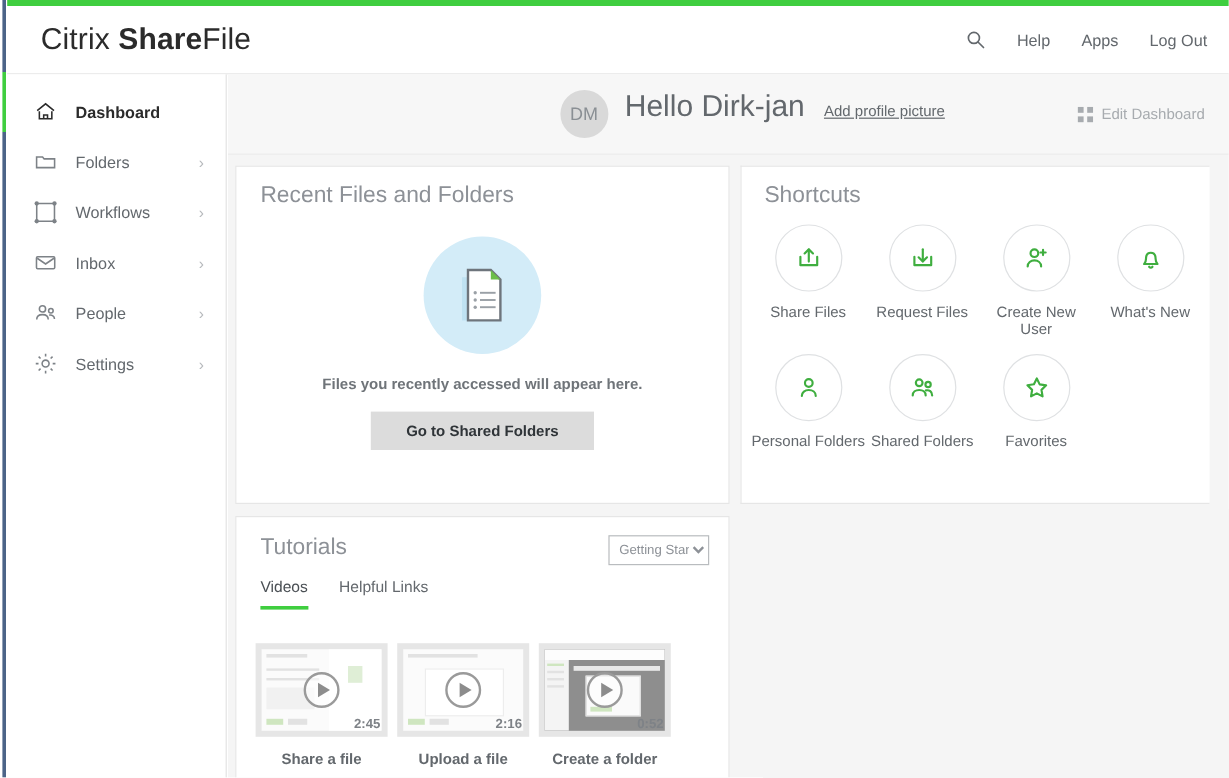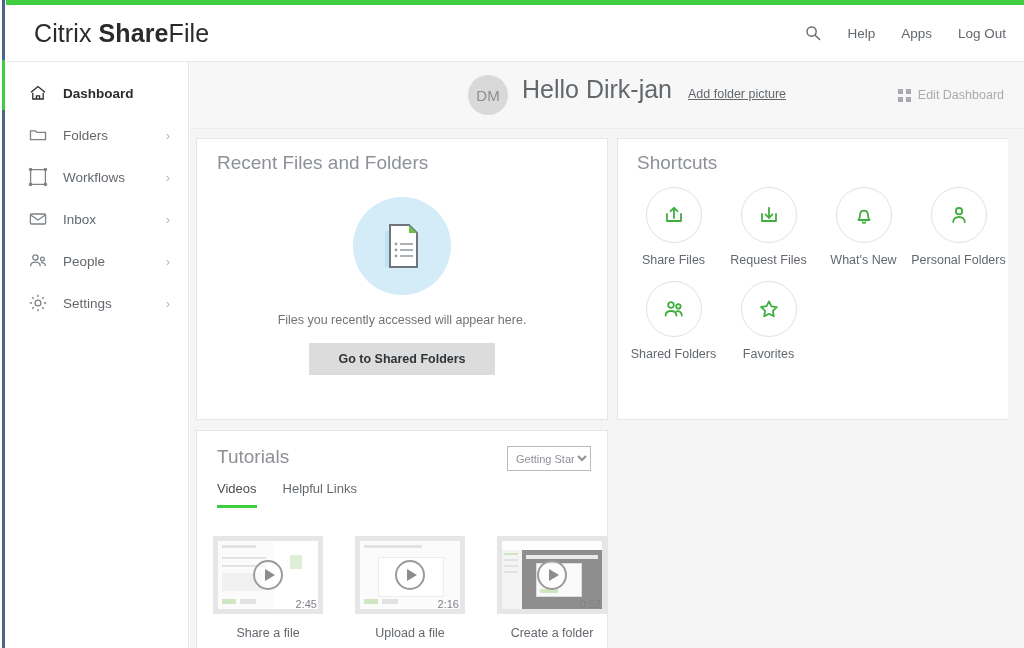--- a/index.html
+++ b/index.html
@@ -122,21 +122,21 @@
   #recent-card .card-title { position: absolute; left: 20px; top: 13px; }
 
   .empty-wrap {
     position: absolute; top: 58px; left: 0; right: 0;
     display: flex; flex-direction: column; align-items: center;
   }
   .doc-circle {
     width: 98px; height: 98px; border-radius: 50%; background: #d3ecf8;
     display: flex; align-items: center; justify-content: center;
   }
-  .empty-text { margin-top: 18px; font-size: 12.5px; color: #6f7479; }
+  .empty-text { margin-top: 18px; font-size: 12.5px; color: #6f7479; font-weight: bold; }
   .btn-grey {
     margin-top: 16px; background: #dcdcdc; border: none;
     padding: 9px 29px; font-size: 12.5px; color: #2f3438;
     font-weight: 700; font-family: "Liberation Sans", sans-serif;
     cursor: pointer;
   }
 
   #shortcuts-card {
     margin: 9px 16px 0 9px; height: 282px; flex: 1; position: relative;
     border-right: none;
@@ -172,21 +172,21 @@
   .tabs {
     position: absolute; top: 50px; left: 20px; display: flex; gap: 26px;
   }
   .tab {
     font-size: 13px; color: #63686d; padding-bottom: 9px; cursor: pointer;
     border-bottom: 3px solid transparent;
   }
   .tab.active { border-bottom-color: #3fce3f; color: #4a4f54; }
   .videos {
     position: absolute; top: 105px; left: 16px; right: 10px;
-    display: flex; gap: 32px;
+    display: flex; gap: 8px; font-weight: bold;
   }
   .video { width: 110px; cursor: pointer; }
   .thumb {
     position: relative; width: 110px; height: 78px;
     background: #e6e6e6; padding: 5px;
   }
   .thumb-inner {
     width: 100%; height: 100%; background: #fbfbfb; position: relative;
     overflow: hidden;
   }
@@ -311,21 +311,21 @@
       <span class="chev">›</span>
     </div>
   </div>
 
   <div class="content">
 
     <div class="greetbar">
       <div class="greet-center">
         <div class="avatar">DM</div>
         <div class="greeting">Hello Dirk-jan</div>
-        <div class="addpic">Add folder picture</div>
+        <div class="addpic">Add profile picture</div>
       </div>
       <div class="editdash">
         <span>
           <svg class="grid-ico" viewBox="0 0 13 13" fill="#a7abaf">
             <rect x="0" y="0" width="5" height="5"></rect>
               <rect x="8" y="0" width="5" height="5"></rect>
             <rect x="0" y="8" width="5" height="5"></rect>
               <rect x="8" y="8" width="5" height="5"></rect>
           </svg>
         </span>
@@ -377,20 +377,30 @@
             <div class="sc-circle">
               <svg width="24" height="24" viewBox="0 0 24 24" fill="none" stroke="currentColor" stroke-width="1.8" stroke-linecap="round" stroke-linejoin="round">
                 <path d="M5 11v7h14v-7"></path>
                   <path d="M12 4.8v10"></path>
                   <path d="M8.5 11.4 12 14.8l3.5-3.4"></path>
               </svg>
             </div>
             <div class="sc-label">Request Files</div>
           </div>
 
+          <div class="sc-item">
+            <div class="sc-circle">
+              <svg width="24" height="24" viewBox="0 0 24 24" fill="none" stroke="currentColor" stroke-width="1.8" stroke-linecap="round">
+                <circle cx="10" cy="8" r="3.2"></circle>
+                <path d="M4.4 19c0-3.2 2.6-5 5.6-5s5.6 1.8 5.6 5"></path>
+                <path d="M17.2 5.2v4.4M15 7.4h4.4"></path>
+              </svg>
+            </div>
+            <div class="sc-label">Create New User</div>
+          </div>
 
           <div class="sc-item">
             <div class="sc-circle">
               <svg width="24" height="24" viewBox="0 0 24 24" fill="none" stroke="currentColor" stroke-width="1.8" stroke-linecap="round" stroke-linejoin="round">
                 <path d="M6.4 17h11.2c-1.4-1.2-1.6-2.3-1.6-4.4 0-2.9-1.4-5-4-5s-4 2.1-4 5c0 2.1-.2 3.2-1.6 4.4z"></path>
                 <path d="M10.6 19.3c.4.5.9.8 1.4.8s1-.3 1.4-.8"></path>
               </svg>
             </div>
             <div class="sc-label">What's New</div>
           </div>

